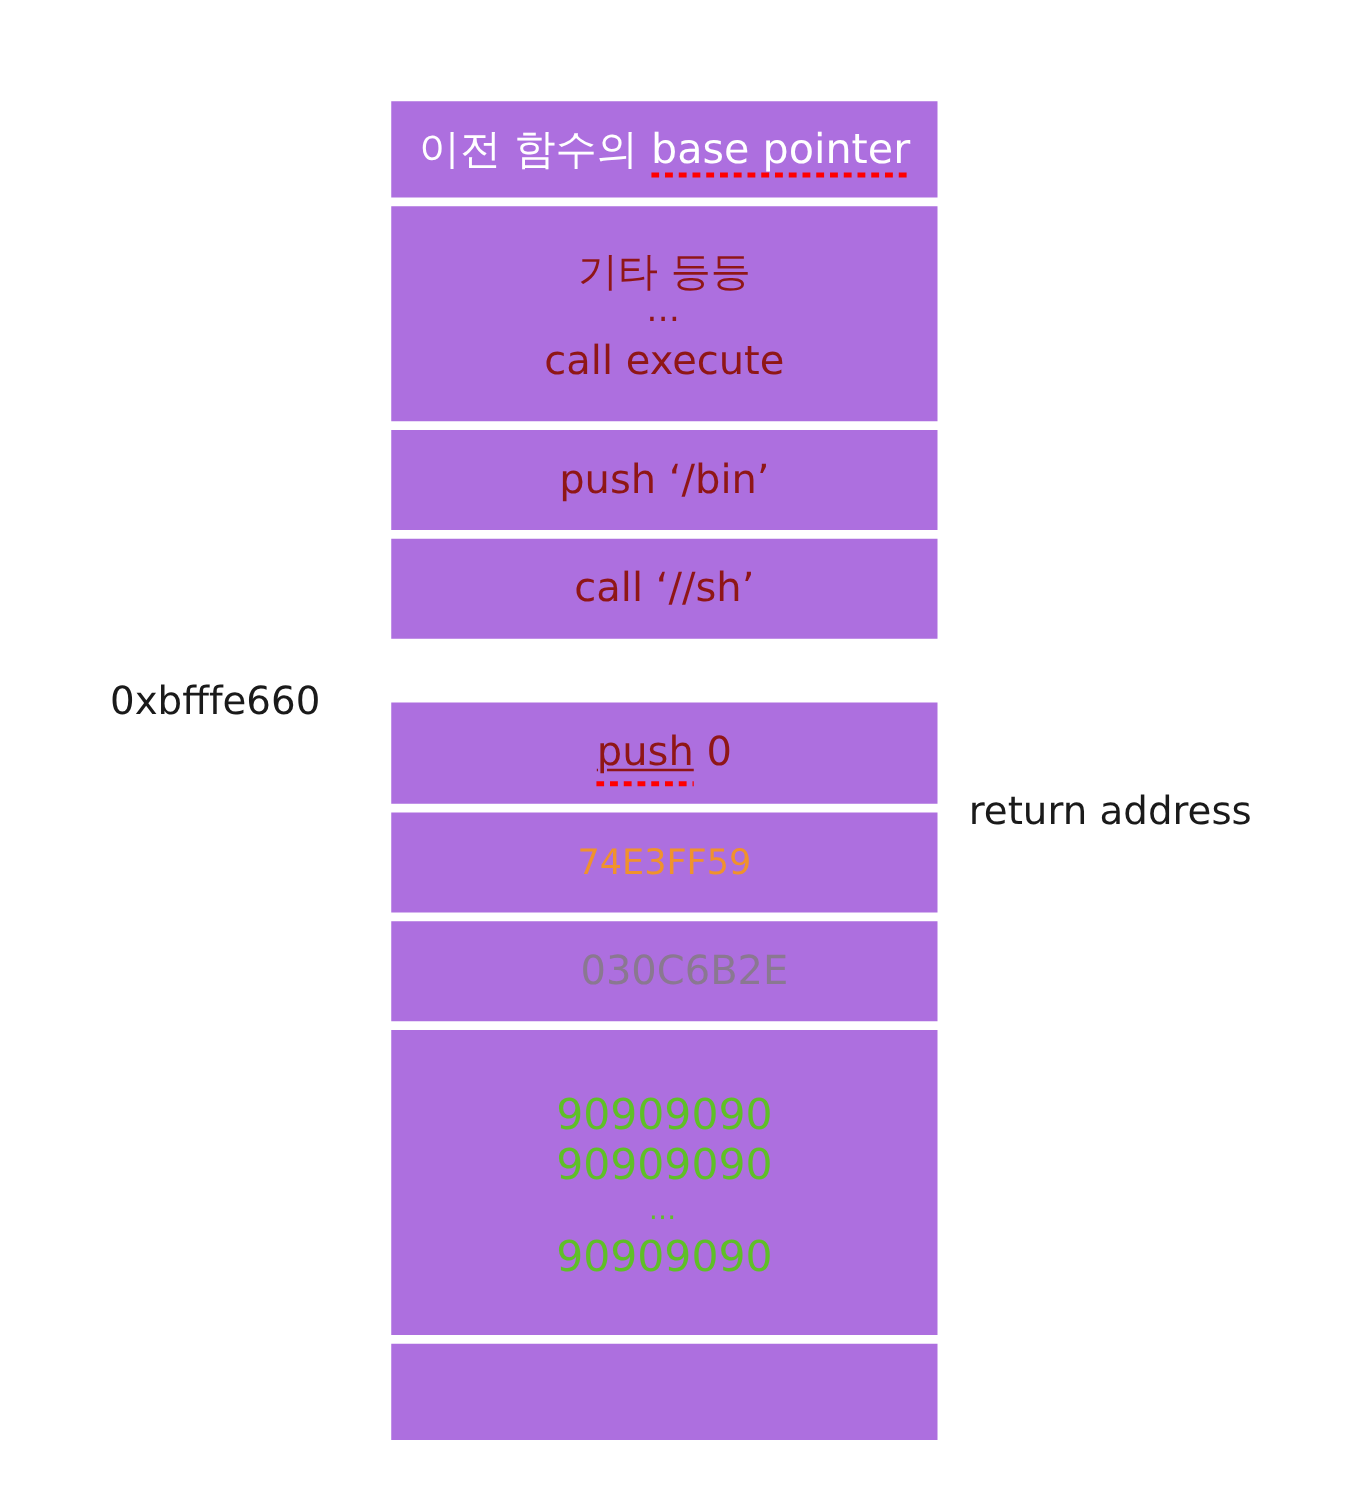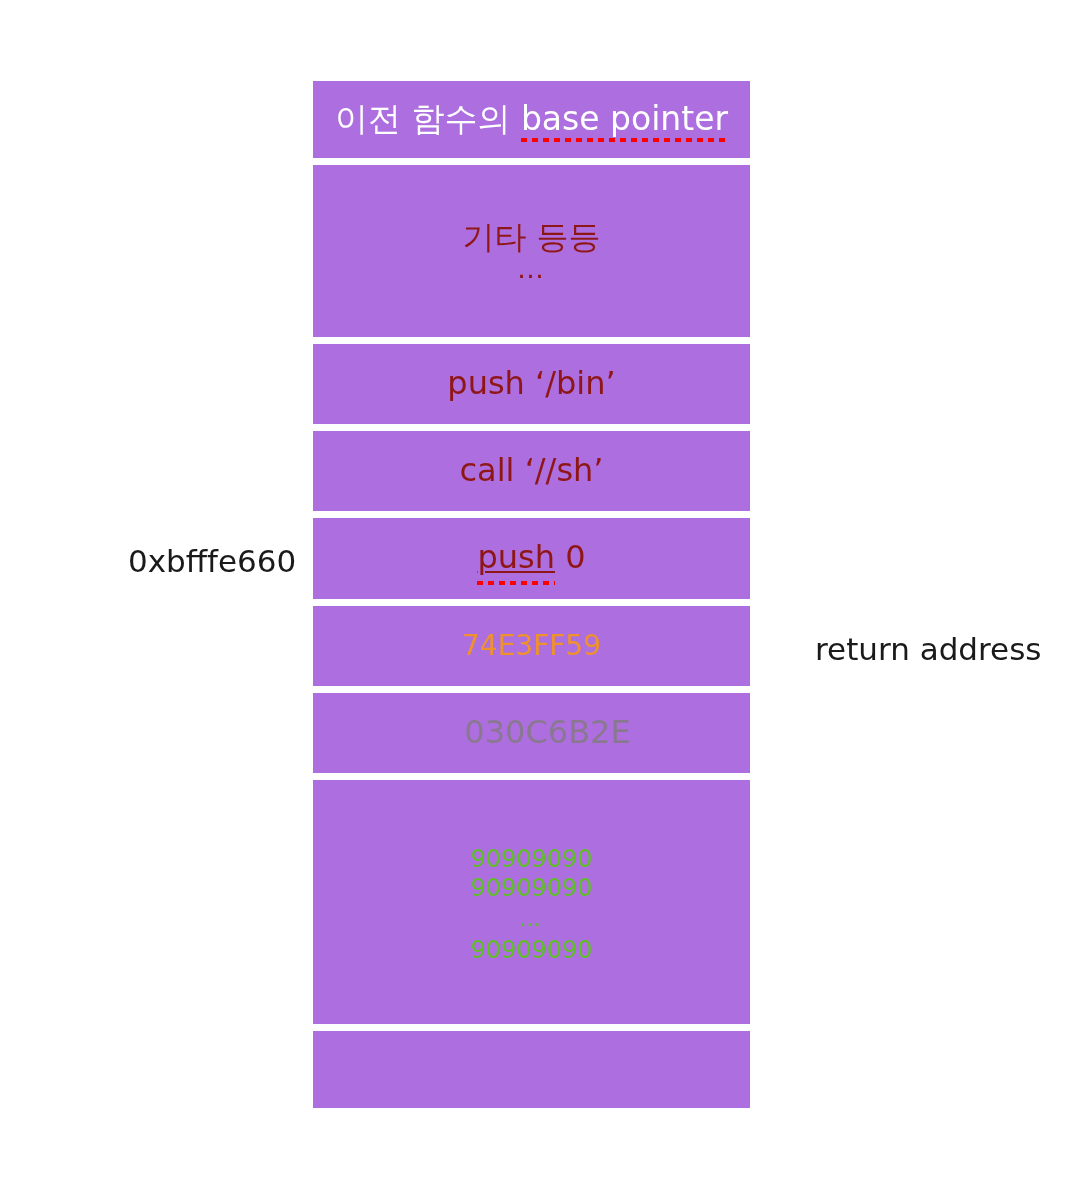--- a/index.html
+++ b/index.html
@@ -43,21 +43,21 @@
     box-sizing: border-box;
     text-align: center;
     line-height: 1.18;
   }
 
   
   .cell-bp        { height: 77px; }
   .cell-misc      { height: 172px; padding-top: 4px; }
   .cell-bin       { height: 80px; }
   .cell-sh        { height: 80px; }
-  .cell-push0     { height: 81px; }
+  .cell-push0     { height: 81px; margin-top: 44px; }
   .cell-ret       { height: 80px; }
   .cell-shellcode { height: 80px; }
   .cell-nop       { height: 244px; padding-top: 6px; }
   .cell-empty     { height: 77px; }
 
   
   .txt-white {
     color: #ffffff;
     font-size: 33px;
   }
@@ -69,21 +69,21 @@
     color: #f0922c;
     font-size: 28px;
   }
   .txt-gray {
     color: #8a7891;
     font-size: 32px;
     margin-left: 32px;
   }
   .txt-green {
     color: #5fbf27;
-    font-size: 24px;
+    font-size: 34px;
   }
 
   .ellipsis-red {
     color: #8f1616;
     font-size: 27px;
     letter-spacing: 2px;
     line-height: 0.9;
     margin-top: 2px;
     margin-bottom: 4px;
   }
@@ -126,21 +126,20 @@
   .spellcheck.solid-over::after {
     bottom: -7px;
   }
 
   
   .side-label {
     position: absolute;
     color: #1a1a1a;
     font-size: 31px;
     white-space: nowrap;
-    margin-left: 40px;
   }
   .label-addr {
     left: 88px;
     top: 543px;
   }
   .label-ret {
     left: 775px;
     top: 631px;
   }
 </style>
@@ -157,20 +156,21 @@
 
     <div class="stack-cell cell-bp">
       <div class="txt-white">
         <span>이전 함수의 </span><span class="spellcheck">base pointer</span>
       </div>
     </div>
 
     <div class="stack-cell cell-misc">
       <div class="txt-darkred misc-line">기타 등등</div>
       <div class="ellipsis-red">…</div>
+      <div class="txt-darkred misc-line gap-before">call execute</div>
     </div>
 
     <div class="stack-cell cell-bin">
       <div class="txt-darkred">push ‘/bin’</div>
     </div>
 
     <div class="stack-cell cell-sh">
       <div class="txt-darkred">call ‘//sh’</div>
     </div>
 

